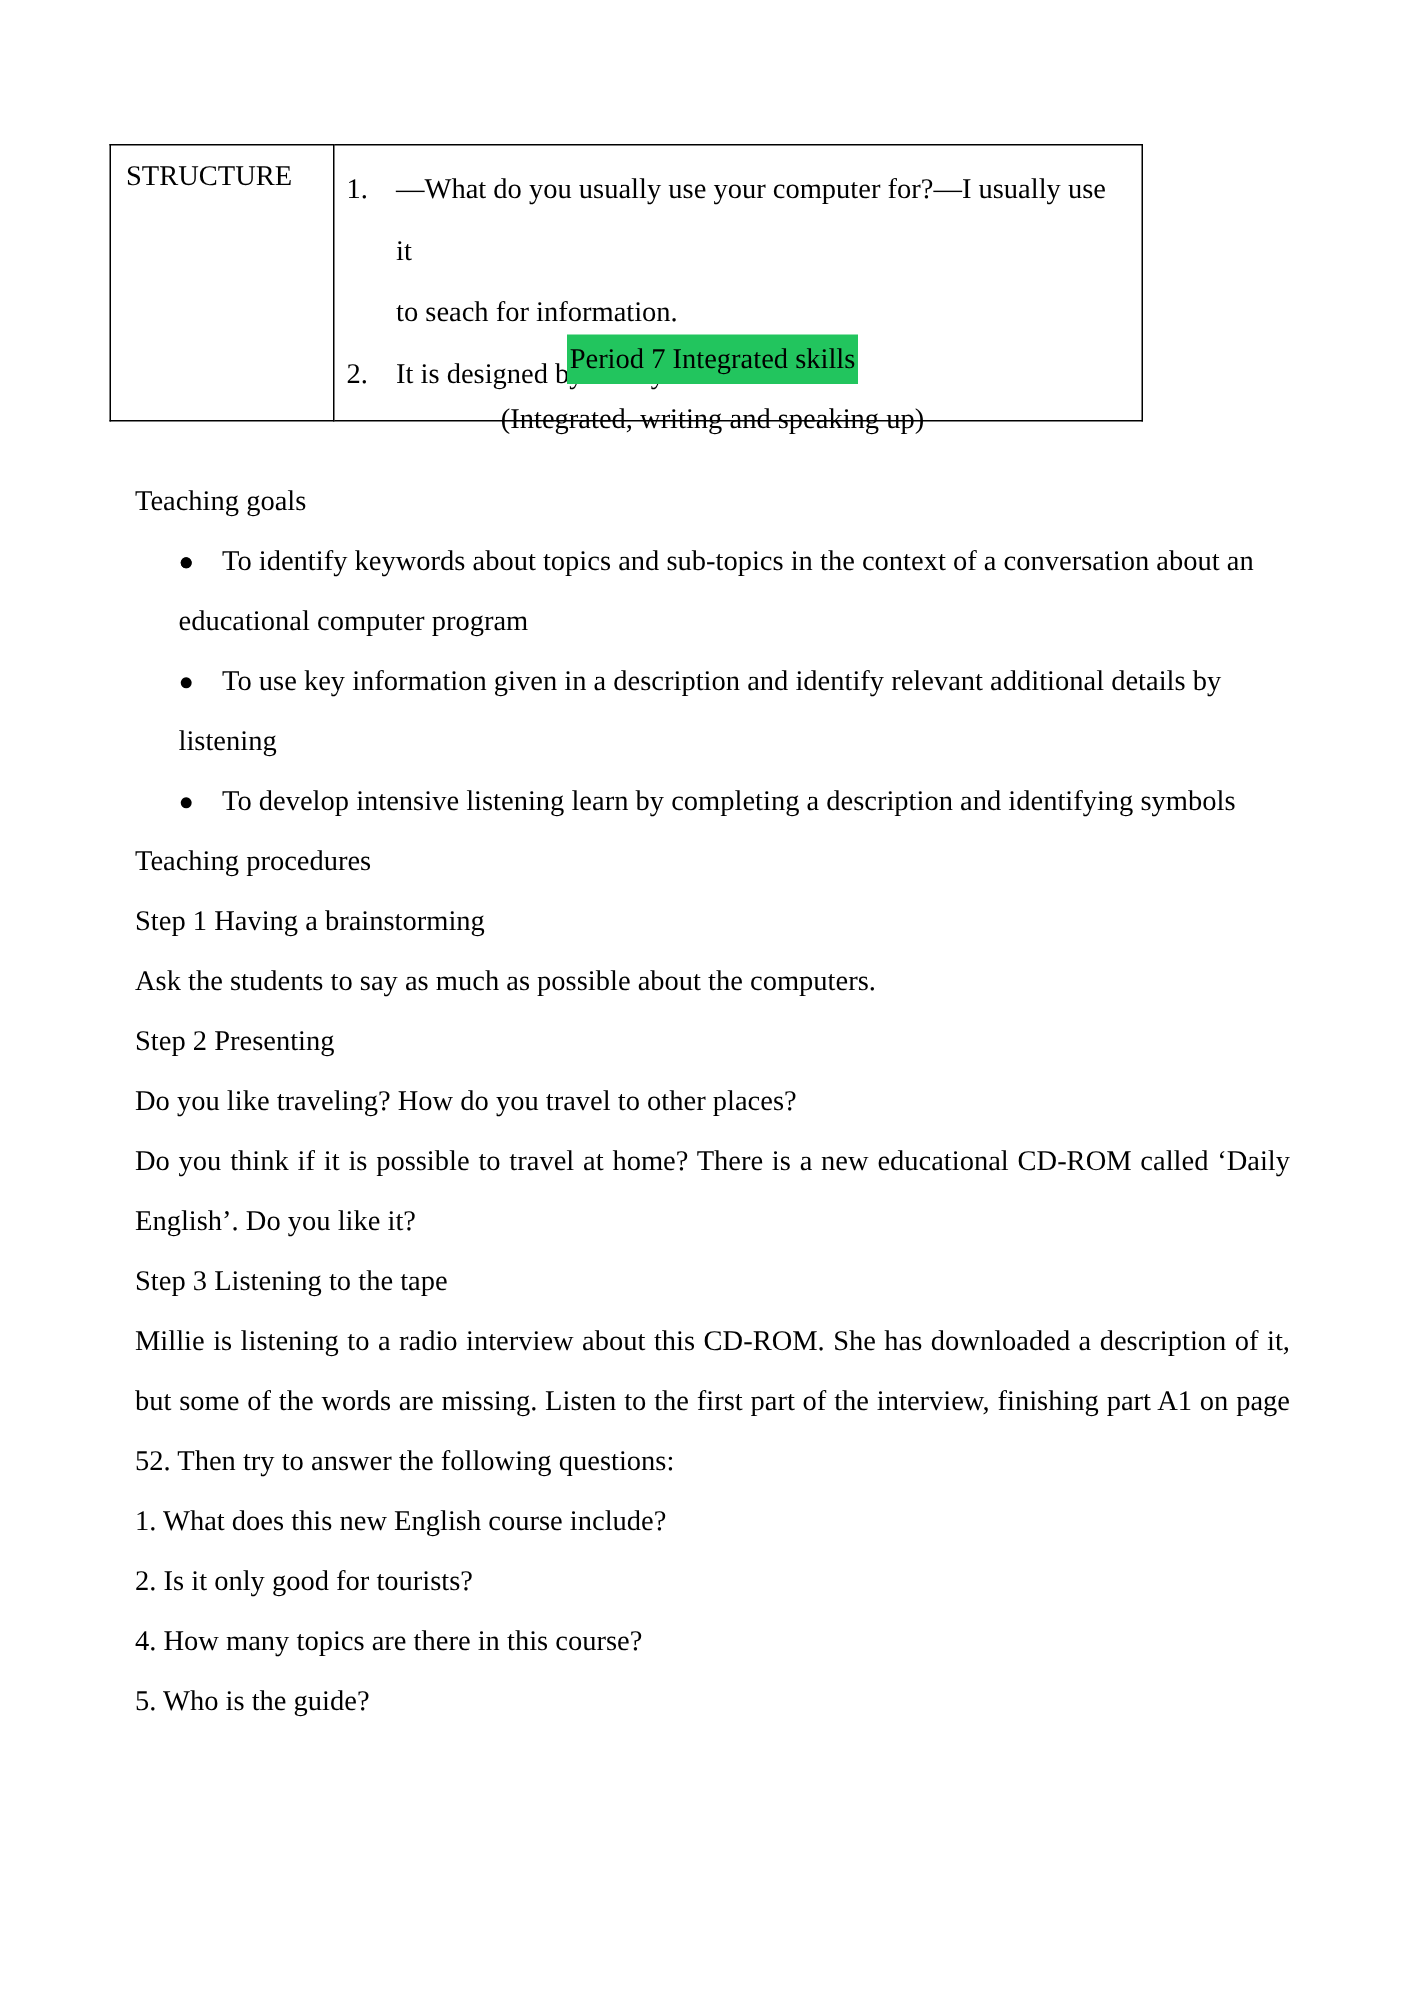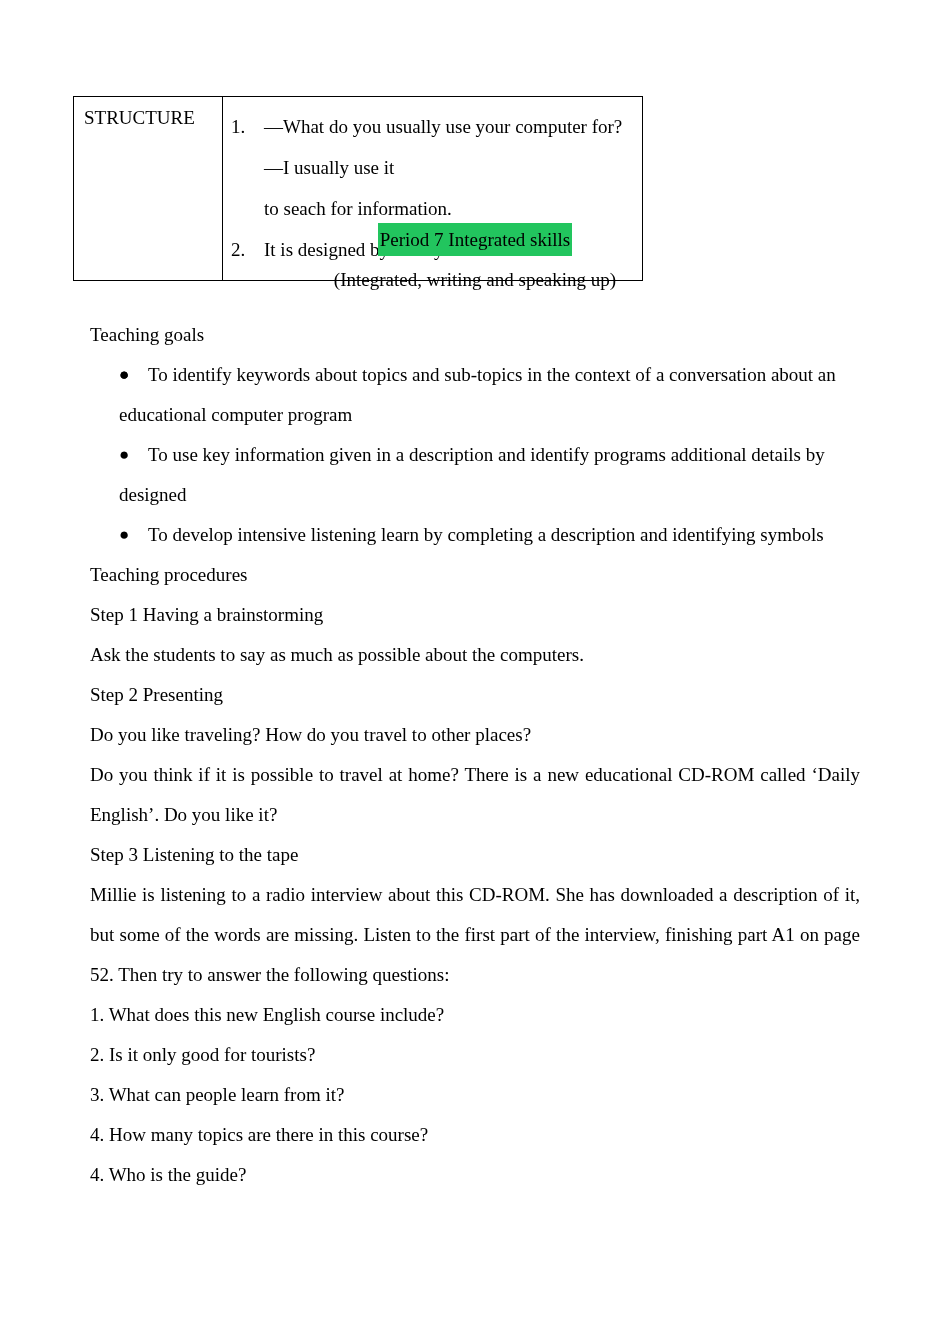--- a/index.html
+++ b/index.html
@@ -21,21 +21,21 @@
     width: 950px;
     height: 1344px;
     box-sizing: border-box;
   }
 
   
   .struct-table {
     position: absolute;
     left: 73px;
     top: 96px;
-    width: 570px;
+    width: 689px;
     border-collapse: collapse;
     table-layout: fixed;
   }
   .struct-table td {
     border: 1px solid #000000;
     vertical-align: top;
     padding: 0;
   }
   .struct-table td.label-cell {
     width: 138px;
@@ -190,22 +190,22 @@
       <li class="bullet-item">
         <span class="dot">●</span>
       </li>
       <li class="bullet-item">
         <span class="dot">●</span>
         <span>To identify keywords about topics and sub-topics in the context of a conversation about an</span>
         <span class="cont">educational computer program</span>
       </li>
       <li class="bullet-item justified">
         <span class="dot">●</span>
-        <span>To use key information given in a description and identify programs additional details by</span>
-        <span class="cont">designed</span>
+        <span>To use key information given in a description and identify relevant additional details by</span>
+        <span class="cont">listening</span>
       </li>
       <li class="bullet-item">
         <span class="dot">●</span>
         <span>To develop intensive listening learn by completing a description and identifying symbols</span>
       </li>
     </ul>
 
     <p class="para">Teaching procedures</p>
 
     <p class="para">Step 1 Having a brainstorming</p>
@@ -214,19 +214,18 @@
     <p class="para">Step 2 Presenting</p>
     <p class="para">Do you like traveling? How do you travel to other places?</p>
     <p class="para justified">Do you think if it is possible to travel at home? There is a new educational CD-ROM called ‘Daily English’. Do you like it?</p>
 
     <p class="para">Step 3 Listening to the tape</p>
     <p class="para justified">Millie is listening to a radio interview about this CD-ROM. She has downloaded a description of it, but some of the words are missing. Listen to the first part of the interview, finishing part A1 on page 52. Then try to answer the following questions:</p>
 
     <ol class="q-list">
       <li>1. What does this new English course include?</li>
       <li>2. Is it only good for tourists?</li>
-      <li>3. What can people learn from it?</li>
       <li>4. How many topics are there in this course?</li>
-      <li>4. Who is the guide?</li>
+      <li>5. Who is the guide?</li>
     </ol>
 
   </div>
 </div>
 
 </body></html>

